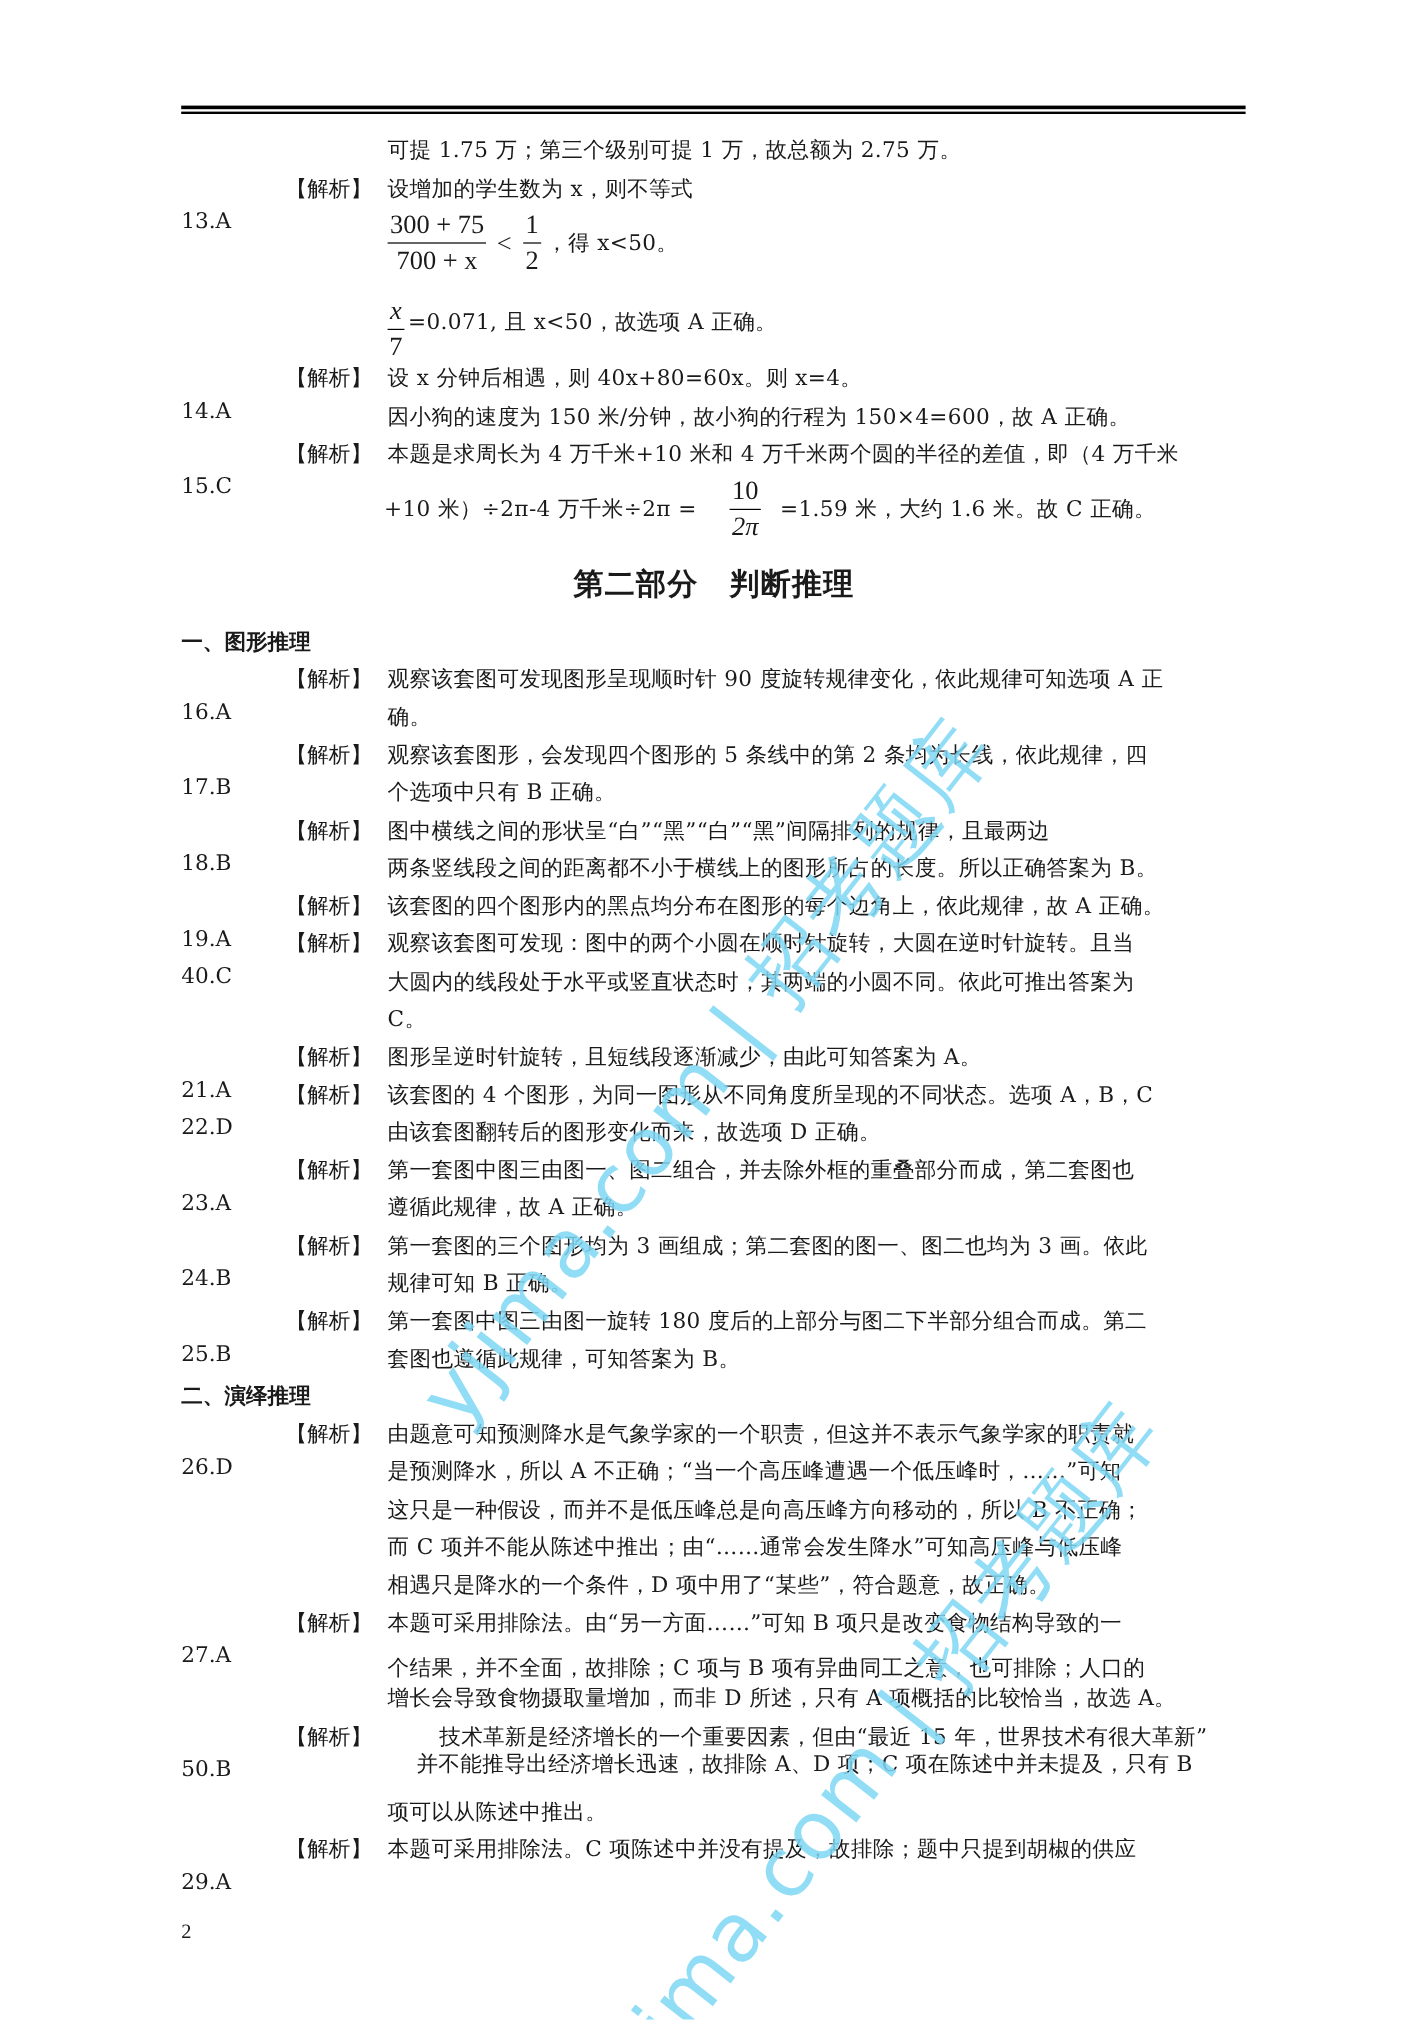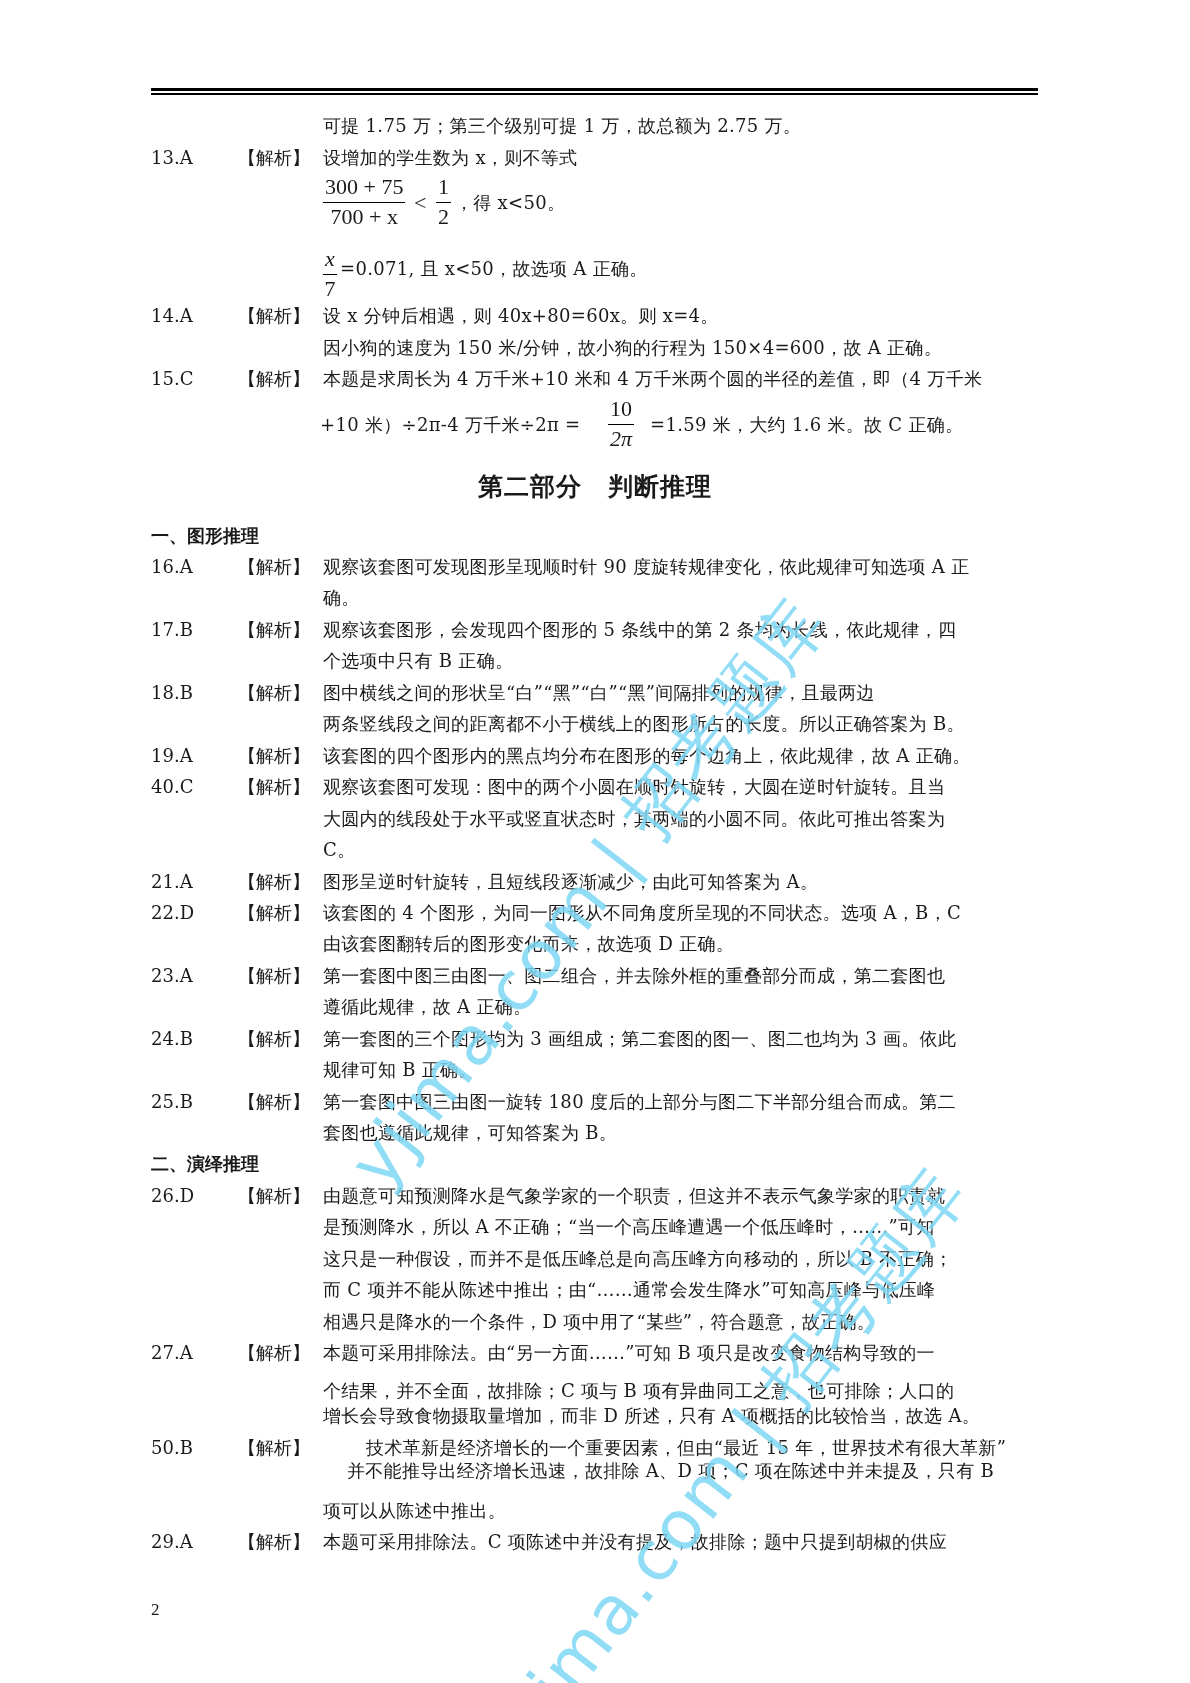--- a/index.html
+++ b/index.html
@@ -1,21 +1,21 @@
 <!DOCTYPE html>
 <html><head>
 <meta charset="utf-8">
 <style>
   html, body { margin:0; padding:0; }
   body { width:1190px; height:1683px; background:#ffffff; position:relative; overflow:hidden;
          font-family:"DejaVu Serif","Liberation Serif",serif; color:#1a1a1a; }
   .rule-thick { position:absolute; left:151px; width:887px; top:88px; height:3px; background:#000; }
   .rule-thin  { position:absolute; left:151px; width:887px; top:93px; height:2px; background:#000; }
   .line { position:absolute; font-size:18px; line-height:22px; white-space:nowrap; letter-spacing:0.3px; }
-  .num { position:absolute; left:151px; font-size:18px; line-height:22px; white-space:nowrap; }
+  .num { position:absolute; left:151px; font-size:18px; line-height:22px; white-space:nowrap;margin-top:27px; }
   .tag { position:absolute; left:238px; font-size:18px; line-height:22px; white-space:nowrap; }
   .body-text { left:323px; }
   .cont { left:323px; }
   .heading { position:absolute; left:151px; font-family:"DejaVu Sans","Liberation Sans",sans-serif;
              font-weight:bold; font-size:18px; line-height:22px; }
   .section-title { position:absolute; left:0; width:1190px; top:470px; text-align:center;
              font-family:"DejaVu Sans","Liberation Sans",sans-serif; font-weight:bold; font-size:25px; letter-spacing:1px; }
   .section-title span.gap { display:inline-block; width:26px; }
   .frac { position:absolute; font-family:"Liberation Serif","DejaVu Serif",serif; font-size:22px; text-align:center; }
   .frac .n { display:block; padding:0 2px 2px 2px; border-bottom:1.5px solid #000; line-height:26px; }

